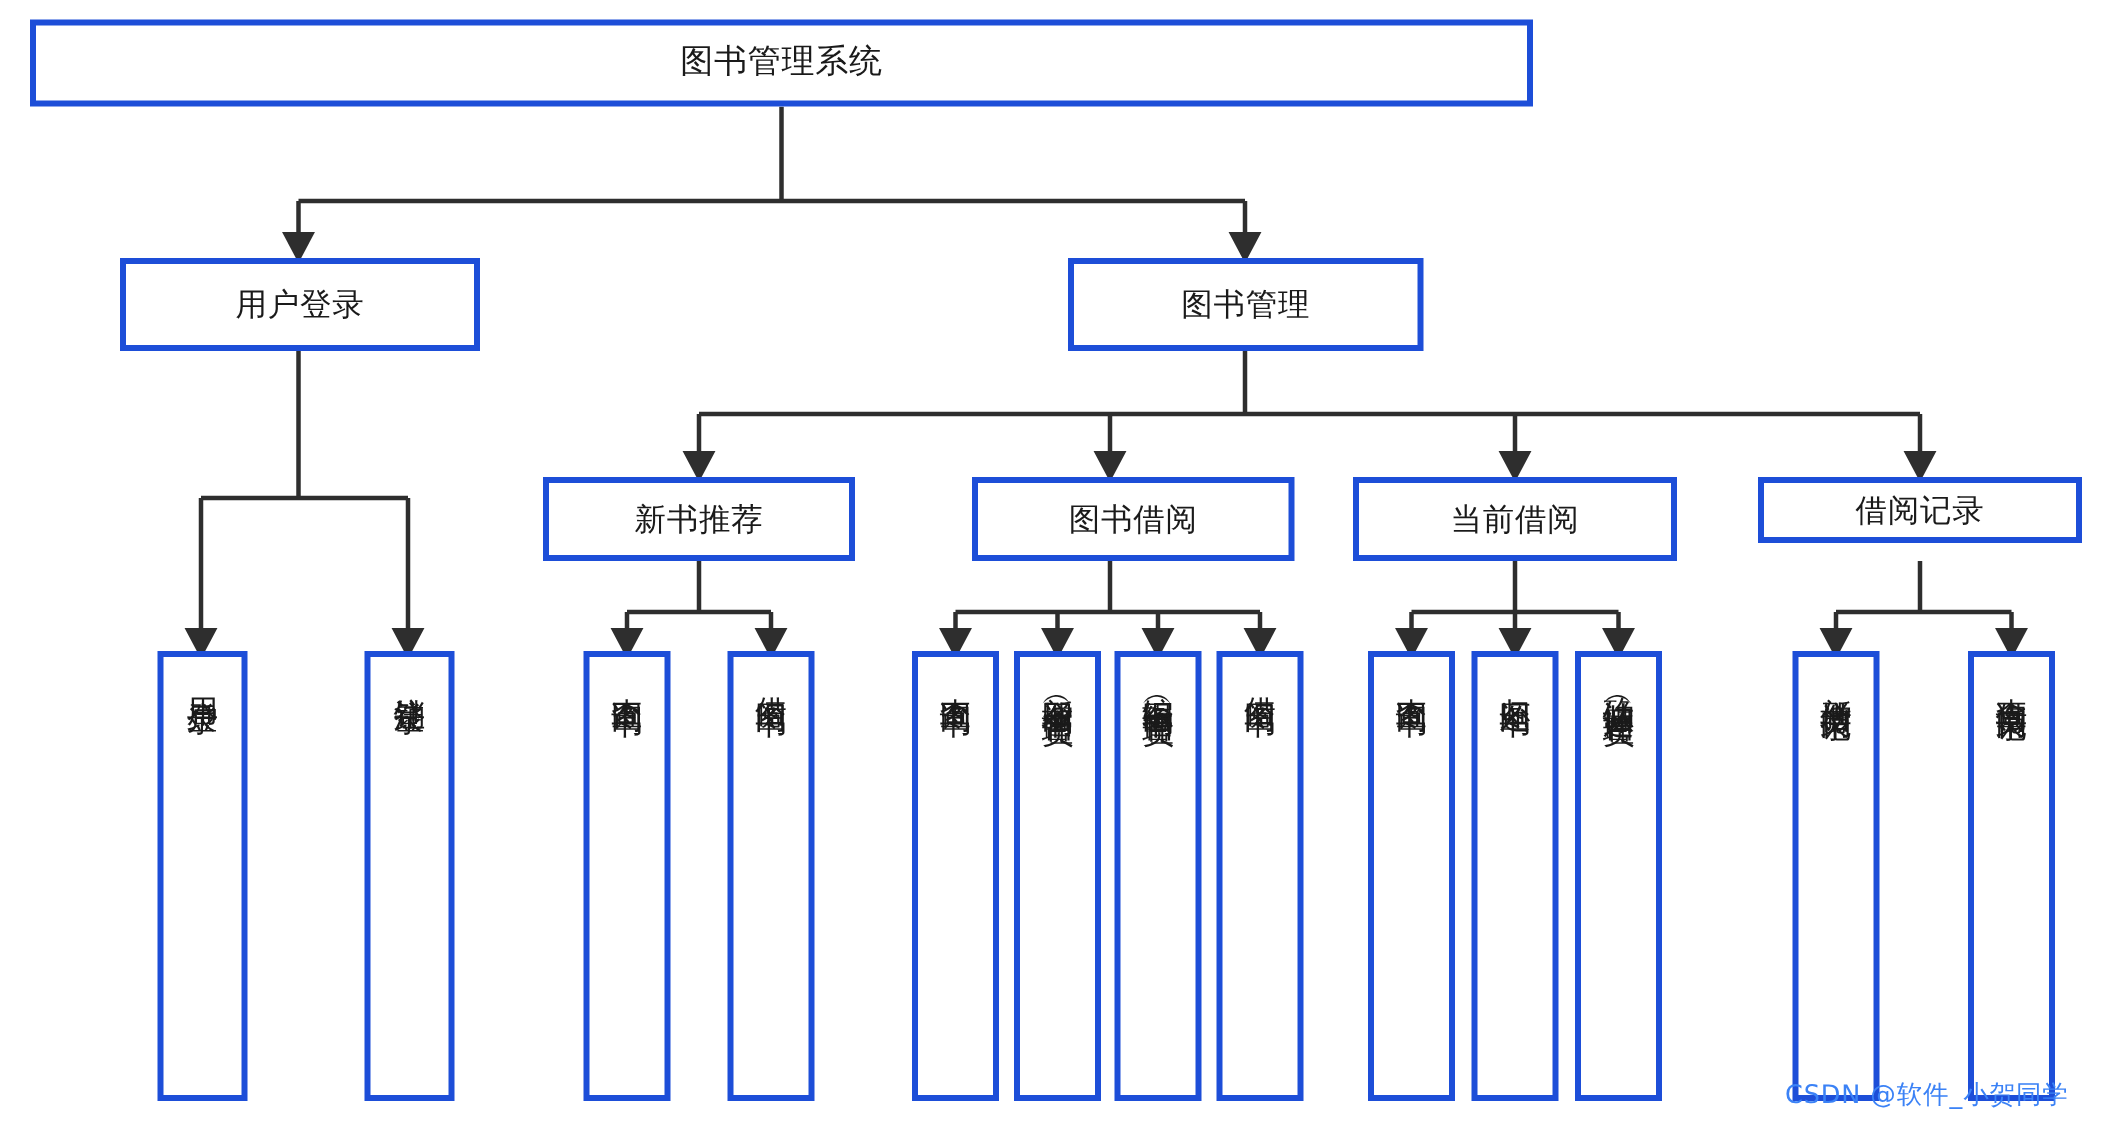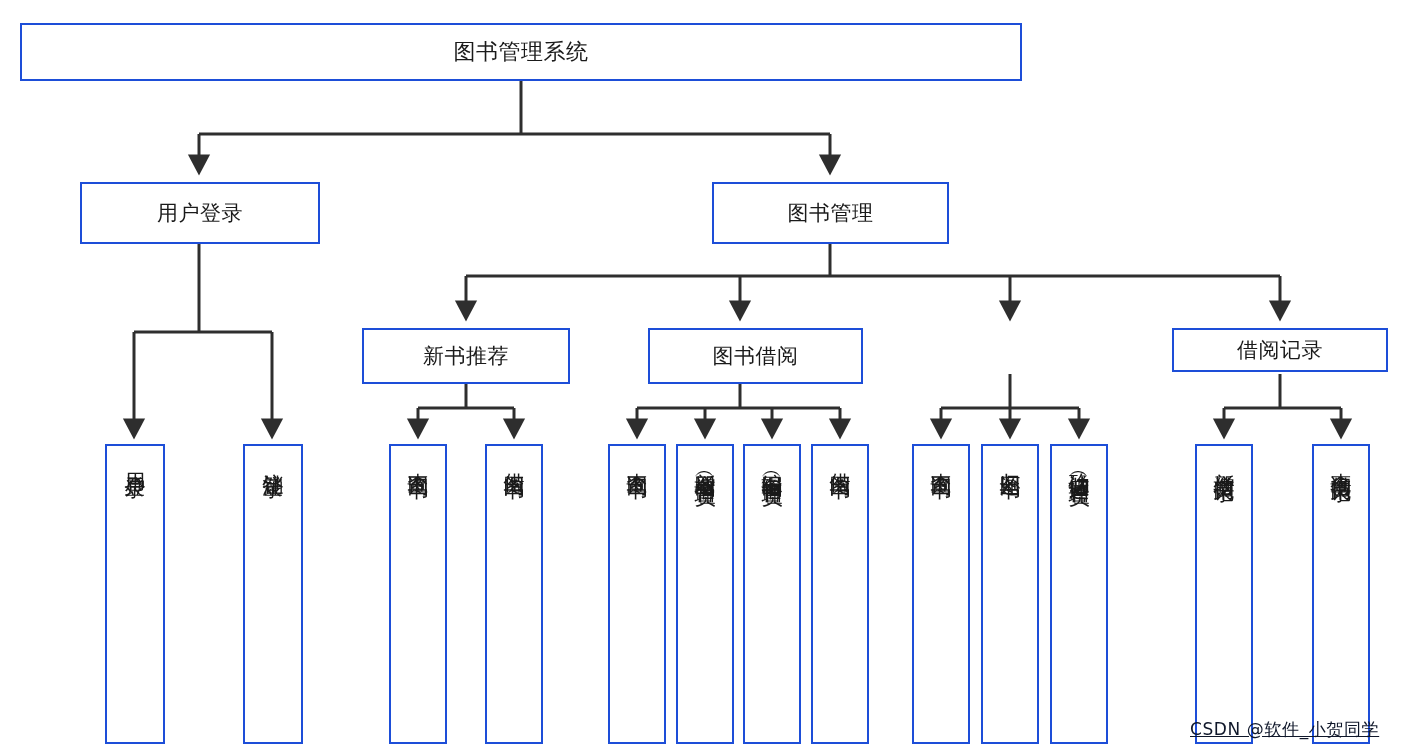--- a/index.html
+++ b/index.html
@@ -24,27 +24,26 @@
   svg.edges {
     position: absolute;
     left: 0; top: 0;
     width: 1405px;
     height: 747px;
     pointer-events: none;
   }
   .node {
     position: absolute;
     box-sizing: border-box;
-    border: 2px solid #1d4ed8;
+    border: 4px solid #1d4ed8;
     background: #ffffff;
     display: flex;
     align-items: center;
     justify-content: center;
     color: #1a1a1a;
-    margin-top: 10px;
   }
   .node .label {
     display: block;
     text-align: center;
     line-height: 1.18;
     letter-spacing: 0.5px;
     white-space: pre-wrap;
   }
   
   .node.horiz .label {
@@ -61,26 +60,25 @@
   }
   .node.vert .label {
     writing-mode: vertical-rl;
     text-orientation: upright;
     font-size: 21px;
     line-height: 1.05;
     letter-spacing: 2px;
   }
   .watermark {
     position: absolute;
-    color: #0f172a;
+    color: #3b82f6;
     font-size: 17px;
     letter-spacing: 0.6px;
     white-space: nowrap;
     user-select: none;
-    text-decoration: underline;
   }
 </style>
 </head>
 <body>
 
 <div id="diagram-root">
 
   <svg class="edges" viewBox="0 0 1405 747" xmlns="http://www.w3.org/2000/svg">
     <defs>
       <marker id="arrow" markerWidth="10" markerHeight="10" refX="3.2" refY="4" orient="auto" markerUnits="strokeWidth">
@@ -141,20 +139,23 @@
   <div class="node horiz" style="left:712px; top:172px; width:237px; height:62px;">
     <span class="label">图书管理</span>
   </div>
 
   <div class="node horiz" style="left:362px; top:318px; width:208px; height:56px;">
     <span class="label">新书推荐</span>
   </div>
   <div class="node horiz" style="left:648px; top:318px; width:215px; height:56px;">
     <span class="label">图书借阅</span>
   </div>
+  <div class="node horiz" style="left:902px; top:318px; width:216px; height:56px;">
+    <span class="label">当前借阅</span>
+  </div>
   <div class="node horiz" style="left:1172px; top:318px; width:216px; height:44px;">
     <span class="label">借阅记录</span>
   </div>
 
   <div class="node vert" style="left:105px; top:434px; width:60px; height:300px;">
     <span class="label">用户登录</span>
   </div>
   <div class="node vert" style="left:243px; top:434px; width:60px; height:300px;">
     <span class="label">注销登录</span>
   </div>

